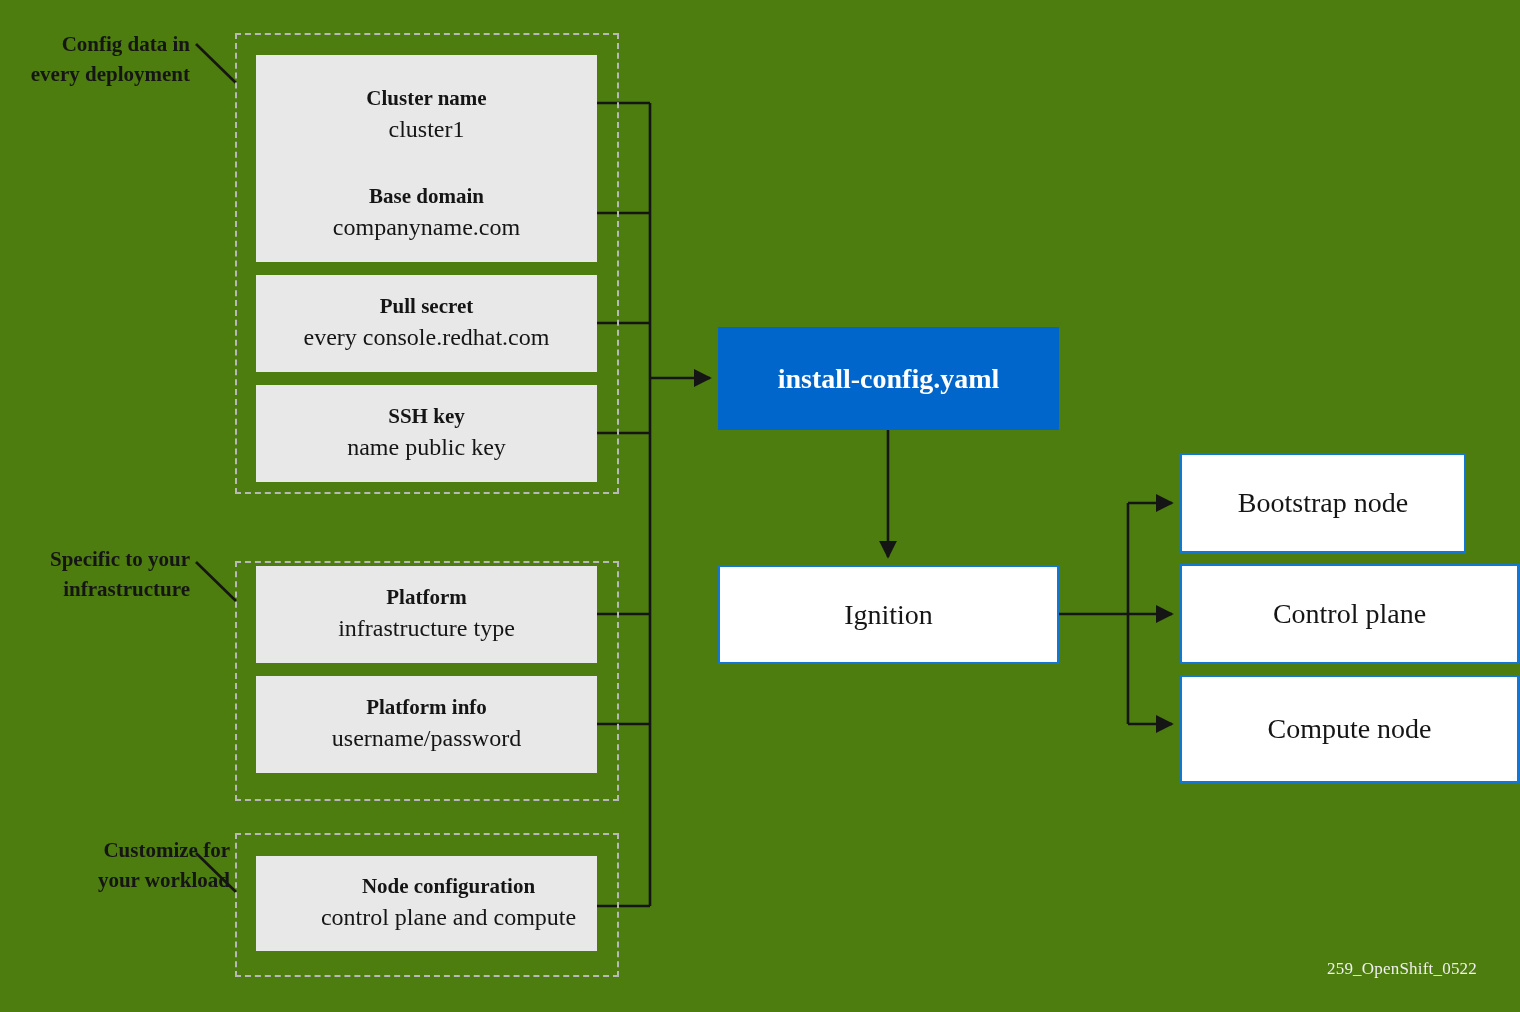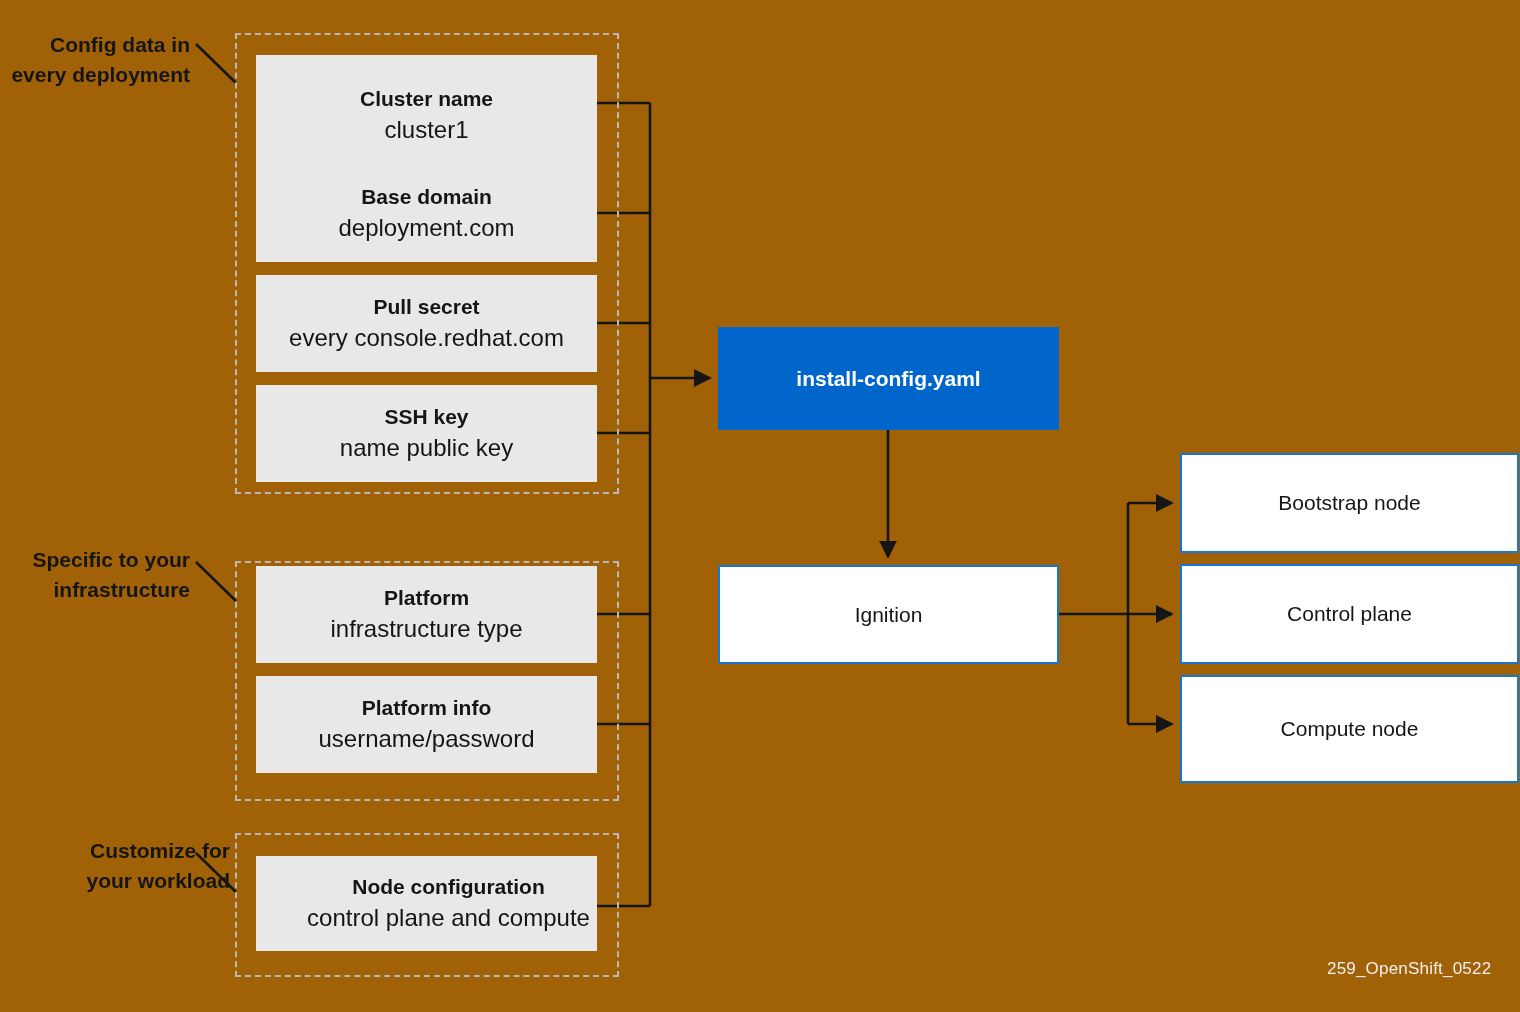--- a/index.html
+++ b/index.html
@@ -10,21 +10,22 @@
   }
   body {
     font-family: "Liberation Sans", "DejaVu Sans", sans-serif;
     color: #151515;
   }
   #canvas {
     position: relative;
     width: 1520px;
     height: 1012px;
     overflow: hidden;
-    background: #a16207;
+    background: #4d7c0f;
+    font-family: Liberation Serif, serif;
   }
   svg.wires {
     position: absolute;
     left: 0;
     top: 0;
     width: 1520px;
     height: 1012px;
     pointer-events: none;
   }
 
@@ -83,21 +84,21 @@
   }
   .node-box.filled {
     background: #0066cc;
     border: 1px solid #0066cc;
   }
   .node-box.outlined {
     background: #ffffff;
     border: 2px solid #1278d4;
   }
   .node-label {
-    font-size: 21px;
+    font-size: 28px;
     line-height: 1.2;
   }
   .node-label.bold-white {
     font-weight: bold;
     color: #ffffff;
   }
   .node-label.plain-dark {
     font-weight: normal;
     color: #151515;
   }
@@ -168,21 +169,21 @@
   <div class="dashed-group" style="left:235px; top:561px; width:384px; height:240px;"></div>
   <div class="dashed-group" style="left:235px; top:833px; width:384px; height:144px;"></div>
 
   <div class="card" style="left:256px; top:55px; width:341px; height:121px;">
     <div class="card-title">Cluster name</div>
     <div class="card-sub">cluster1</div>
   </div>
 
   <div class="card" style="left:256px; top:165px; width:341px; height:97px;">
     <div class="card-title">Base domain</div>
-    <div class="card-sub">deployment.com</div>
+    <div class="card-sub">companyname.com</div>
   </div>
 
   <div class="card" style="left:256px; top:275px; width:341px; height:97px;">
     <div class="card-title">Pull secret</div>
     <div class="card-sub">every console.redhat.com</div>
   </div>
 
   <div class="card" style="left:256px; top:385px; width:341px; height:97px;">
     <div class="card-title">SSH key</div>
     <div class="card-sub">name public key</div>
@@ -204,21 +205,21 @@
   </div>
 
   <div class="node-box filled" style="left:718px; top:327px; width:341px; height:103px;">
     <div class="node-label bold-white">install-config.yaml</div>
   </div>
 
   <div class="node-box outlined" style="left:718px; top:565px; width:341px; height:99px;">
     <div class="node-label plain-dark">Ignition</div>
   </div>
 
-  <div class="node-box outlined" style="left:1180px; top:453px; width:339px; height:100px;text-align:center;">
+  <div class="node-box outlined" style="left:1180px; top:453px; width:286px; height:100px;text-align:center;">
     <div class="node-label plain-dark">Bootstrap node</div>
   </div>
 
   <div class="node-box outlined" style="left:1180px; top:564px; width:339px; height:100px;">
     <div class="node-label plain-dark">Control plane</div>
   </div>
 
   <div class="node-box outlined" style="left:1180px; top:675px; width:339px; height:108px;">
     <div class="node-label plain-dark">Compute node</div>
   </div>

